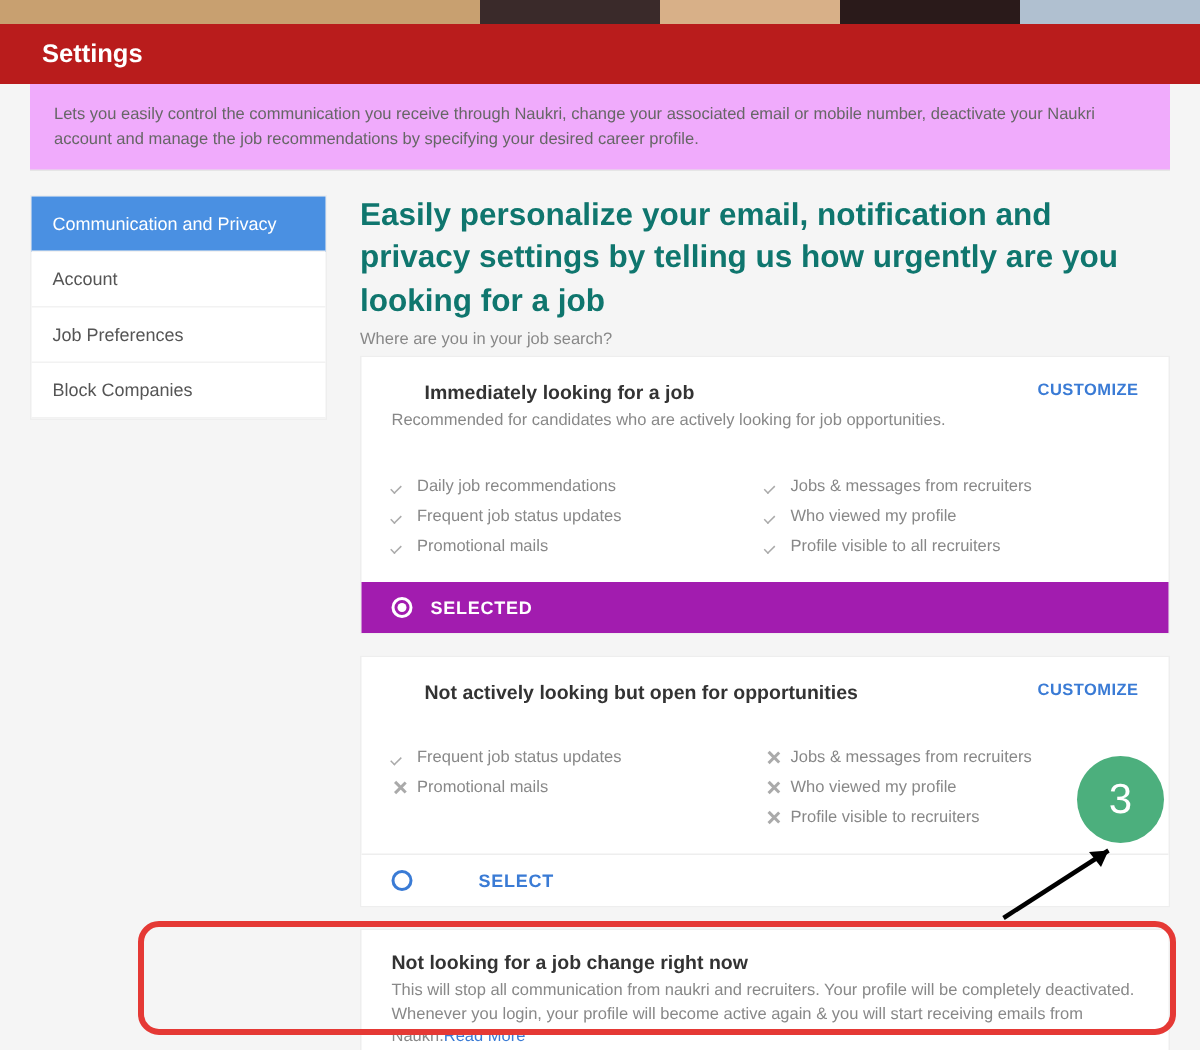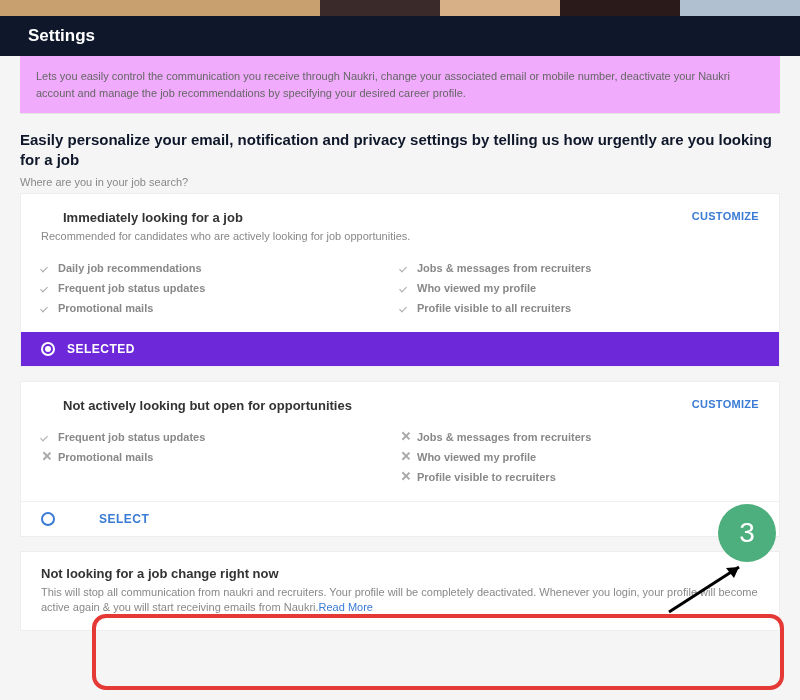--- a/index.html
+++ b/index.html
@@ -1,60 +1,66 @@
 <!DOCTYPE html>
 <html><head>
 <meta charset="utf-8">
 <style>
   * { box-sizing: border-box; margin: 0; padding: 0; }
   body { font-family: Arial, Helvetica, sans-serif; background: #f5f5f5; width: 800px; height: 700px; overflow: hidden; position: relative; }
   .header-strip { height: 16px; background: linear-gradient(90deg,#c8a070 0 40%,#3a2a2a 40% 55%,#d8b088 55% 70%,#2a1a1a 70% 85%,#b0c0d0 85% 100%); }
-  .title-bar { background: #0f172a; color: #fff; padding: 10px 28px; font-size: 17px; font-weight: bold; }
+  .title-bar { background: #b91c1c; color: #fff; padding: 10px 28px; font-size: 17px; font-weight: bold; }
   .intro-box { background: #f0abfc; margin: 0 20px 16px 20px; padding: 12px 16px; font-size: 11px; color: #666; border-bottom: 1px solid #e5e5e5; line-height: 1.5; }
   .main-wrap { display: flex; padding: 0 20px 20px 20px; gap: 22px; }
   .sidebar { width: 198px; background: #fff; border: 1px solid #eee; align-self: flex-start; }
   .side-item { padding: 11px 14px; font-size: 12px; color: #555; border-bottom: 1px solid #f2f2f2; cursor: pointer; }
   .side-item.active { background: #4a90e2; color: #fff; }
   .content { flex: 1; }
-  .heading { font-size: 15px; font-weight: bold; color: #0f172a; line-height: 1.35; }
+  .heading { font-size: 21px; font-weight: bold; color: #0f766e; line-height: 1.35; }
   .subheading { font-size: 11px; color: #888; margin-top: 5px; margin-bottom: 5px; }
   .card { background: #fff; border: 1px solid #eee; margin-bottom: 0; }
   .card-body { padding: 16px 20px 14px 20px; }
   .card-title-row { display: flex; justify-content: space-between; align-items: flex-start; margin-left: 22px; }
   .card-title { font-size: 13px; font-weight: bold; color: #333; }
   .customize { font-size: 11px; font-weight: bold; color: #3a7bd5; cursor: pointer; letter-spacing: .3px; }
   .card-desc { font-size: 11px; color: #888; margin-top: 4px; line-height: 1.4; }
-  .features { display: flex; margin-top: 14px; font-size: 11px; color: #888; font-weight: bold; }
+  .features { display: flex; margin-top: 26px; font-size: 11px; color: #888; }
   .feat-col { flex: 1; }
   .feat { padding: 4px 0; display: flex; align-items: center; gap: 6px; }
   .ic { width: 11px; height: 11px; display: inline-block; position: relative; }
   .ic-check::before { content:""; position:absolute; left:1px; top:3px; width:3px; height:6px; border-right:1.5px solid #aaa; border-bottom:1.5px solid #aaa; transform: rotate(45deg); }
   .ic-x::before, .ic-x::after { content:""; position:absolute; left:5px; top:0; width:1.5px; height:10px; background:#aaa; }
   .ic-x::before { transform: rotate(45deg); }
   .ic-x::after { transform: rotate(-45deg); }
   .select-bar { display: flex; align-items: center; gap: 12px; padding: 10px 20px; font-size: 12px; font-weight: bold; letter-spacing:.5px; cursor: pointer; }
-  .select-bar.selected { background: #6d28d9; color: #fff; }
+  .select-bar.selected { background: #a21caf; color: #fff; }
   .select-bar.unselected { background: #fff; color: #3a7bd5; border-top: 1px solid #eee; gap: 44px; }
   .radio { width: 14px; height: 14px; border-radius: 50%; border: 2px solid currentColor; position: relative; display:inline-block; }
   .radio.filled::after { content:""; position:absolute; left:2px; top:2px; width:6px; height:6px; border-radius:50%; background:#fff; }
   .card + .card { margin-top: 14px; }
   .highlight-box { position: absolute; left: 92px; top: 614px; width: 692px; height: 76px; border: 4px solid #e53935; border-radius: 14px; pointer-events: none; }
   .third-card { background:#fff; border:1px solid #eee; padding:14px 20px; margin-top:14px; }
   .readmore { color:#3a7bd5; cursor:pointer; }
   .badge-3 { position:absolute; right:24px; top:504px; width:58px; height:58px; border-radius:50%; background:#4caf7d; color:#fff; font-size:28px; font-weight:500; display:flex; align-items:center; justify-content:center; }
   .arrow3 { position:absolute; right:56px; top:562px; width:90px; height:60px; pointer-events:none; }
 </style>
 </head>
 <body>
 
 <div class="header-strip"></div>
 <div class="title-bar">Settings</div>
 <div class="intro-box">Lets you easily control the communication you receive through Naukri, change your associated email or mobile number, deactivate your Naukri account and manage the job recommendations by specifying your desired career profile.</div>
 
 <div class="main-wrap">
+  <div class="sidebar">
+    <div class="side-item active">Communication and Privacy</div>
+    <div class="side-item">Account</div>
+    <div class="side-item">Job Preferences</div>
+    <div class="side-item">Block Companies</div>
+  </div>
 
   <div class="content">
     <div class="heading">Easily personalize your email, notification and privacy settings by telling us how urgently are you looking for a job</div>
     <div class="subheading">Where are you in your job search?</div>
 
     <div class="card">
       <div class="card-body">
         <div class="card-title-row">
           <div class="card-title">Immediately looking for a job</div>
           <div class="customize">CUSTOMIZE</div>

